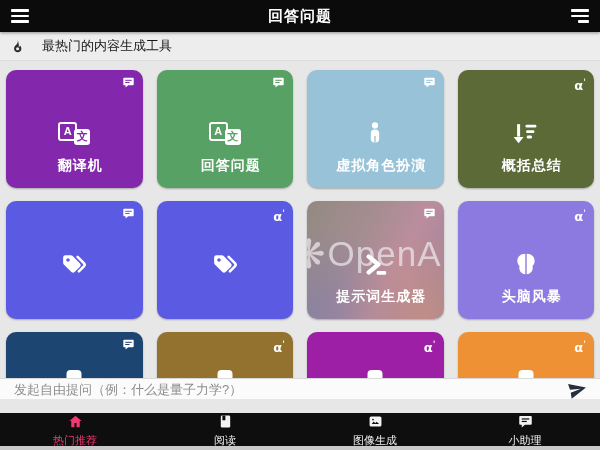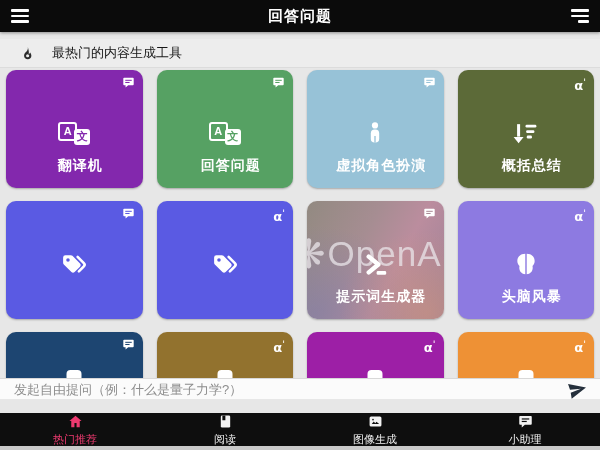--- a/index.html
+++ b/index.html
@@ -18,21 +18,21 @@
   .icon-btn{display:flex;flex-direction:column;gap:3px;cursor:pointer;width:20px;}
   .icon-btn span{height:2.4px;background:#fff;border-radius:1px;display:block;}
   .hamburger span{width:18px;}
   .sortlines{align-items:flex-end;}
   .sortlines span:nth-child(1){width:18px;}
   .sortlines span:nth-child(2){width:18px;}
   .sortlines span:nth-child(3){width:11px;}
   
   .subheader{
     position:absolute;top:32px;left:0;right:0;height:28px;background:#ededed;
-    border-bottom:1px solid #dcdcdc;display:flex;align-items:center;padding:0 20px;z-index:20;margin-top:7px;
+    border-bottom:1px solid #dcdcdc;display:flex;align-items:center;padding:0 10px;z-index:20;
   }
   .subheader .flame{display:flex;align-items:center;margin-right:17px;}
   .subheader-label{font-size:13px;color:#161616;}
   
   .grid{
     position:absolute;top:60px;left:0;right:0;height:318px;overflow:hidden;
     display:grid;grid-template-columns:repeat(4,1fr);grid-auto-rows:118px;
     gap:13px 14px;padding:10px 6px;box-sizing:border-box;
   }
   .card{
@@ -93,21 +93,21 @@
   }
   .ask-input::placeholder{color:#8d8d8d;opacity:1;}
   .send-btn{line-height:0;cursor:pointer;transform:rotate(-14deg);margin-left:8px;}
   
   .bottomnav{
     position:absolute;top:413px;left:0;right:0;height:33px;background:#0e0e0e;
     display:flex;z-index:25;
   }
   .nav-item{
     flex:1;display:flex;flex-direction:column;align-items:center;justify-content:center;
-    gap:6px;color:#f2f2f2;font-size:11px;cursor:pointer;line-height:1;font-family:Liberation Mono, monospace;
+    gap:6px;color:#f2f2f2;font-size:11px;cursor:pointer;line-height:1;
   }
   .nav-item.active{color:var(--accent,#ee3a70);}
   .nav-item .nav-ico{line-height:0;}
   .bottom-strip{position:absolute;top:446px;left:0;right:0;height:4px;background:#c9c9c9;}
 </style>
 </head>
 <body>
 
 <div class="app">
 

